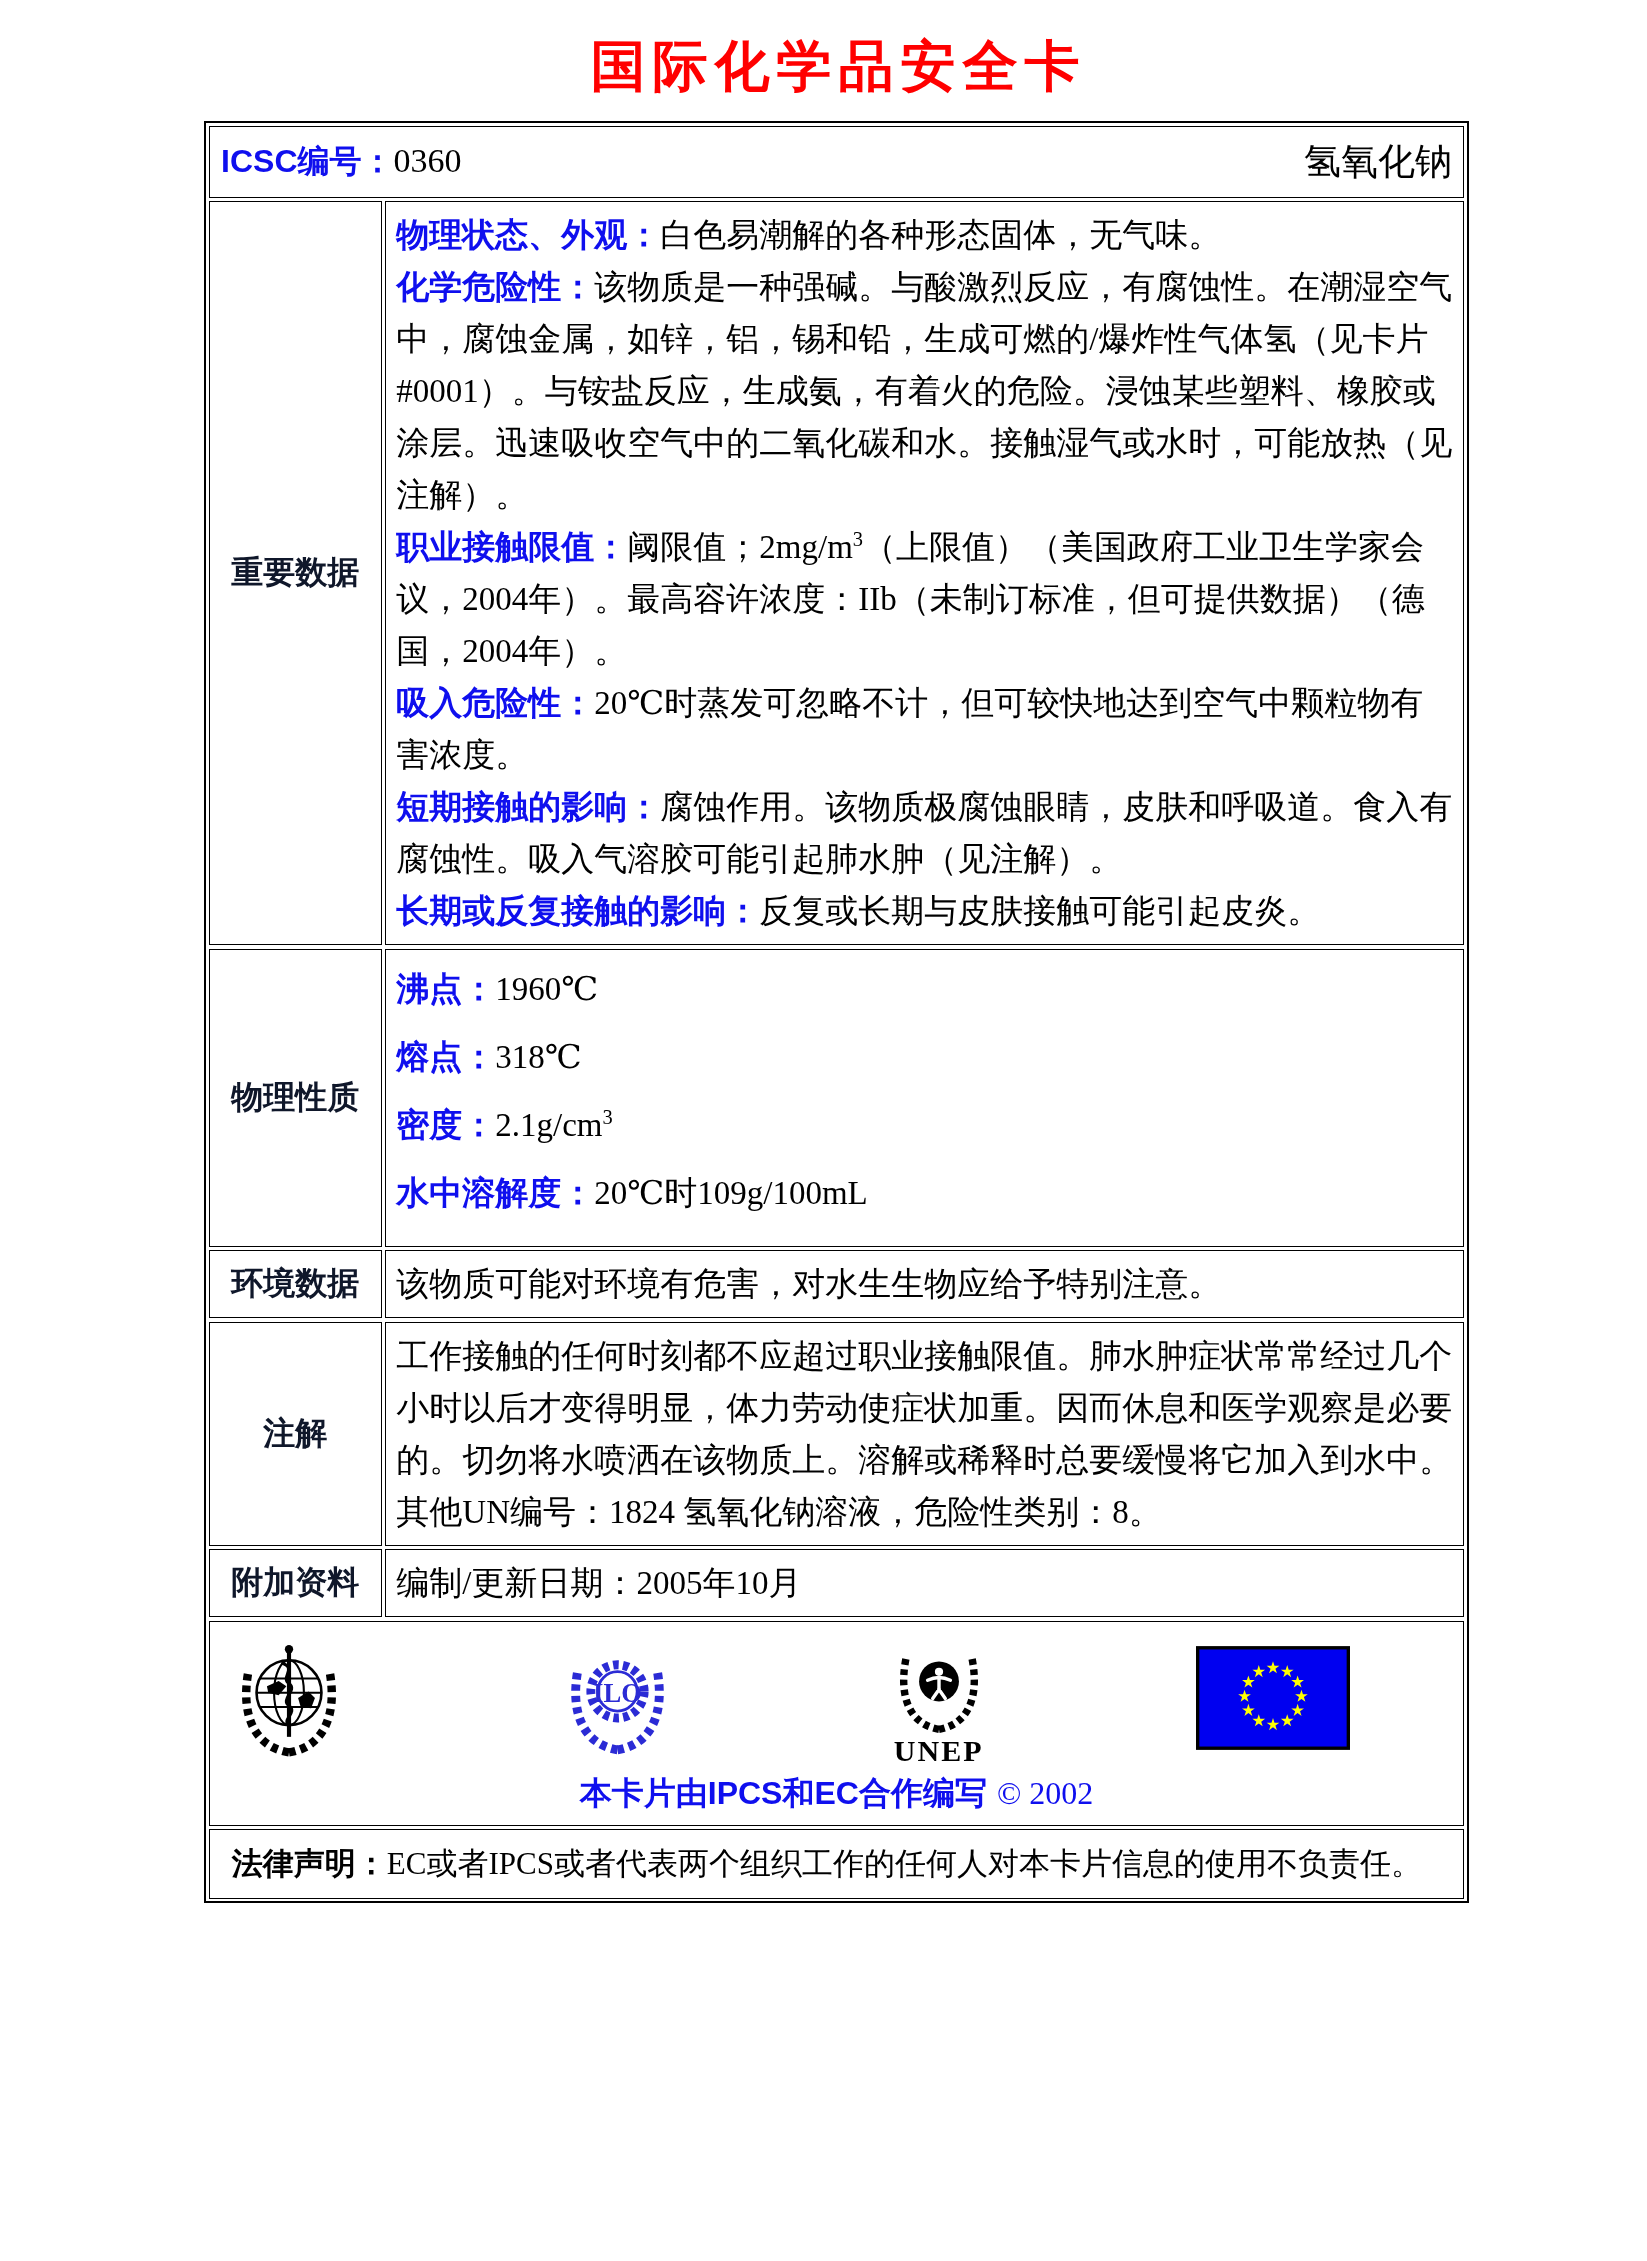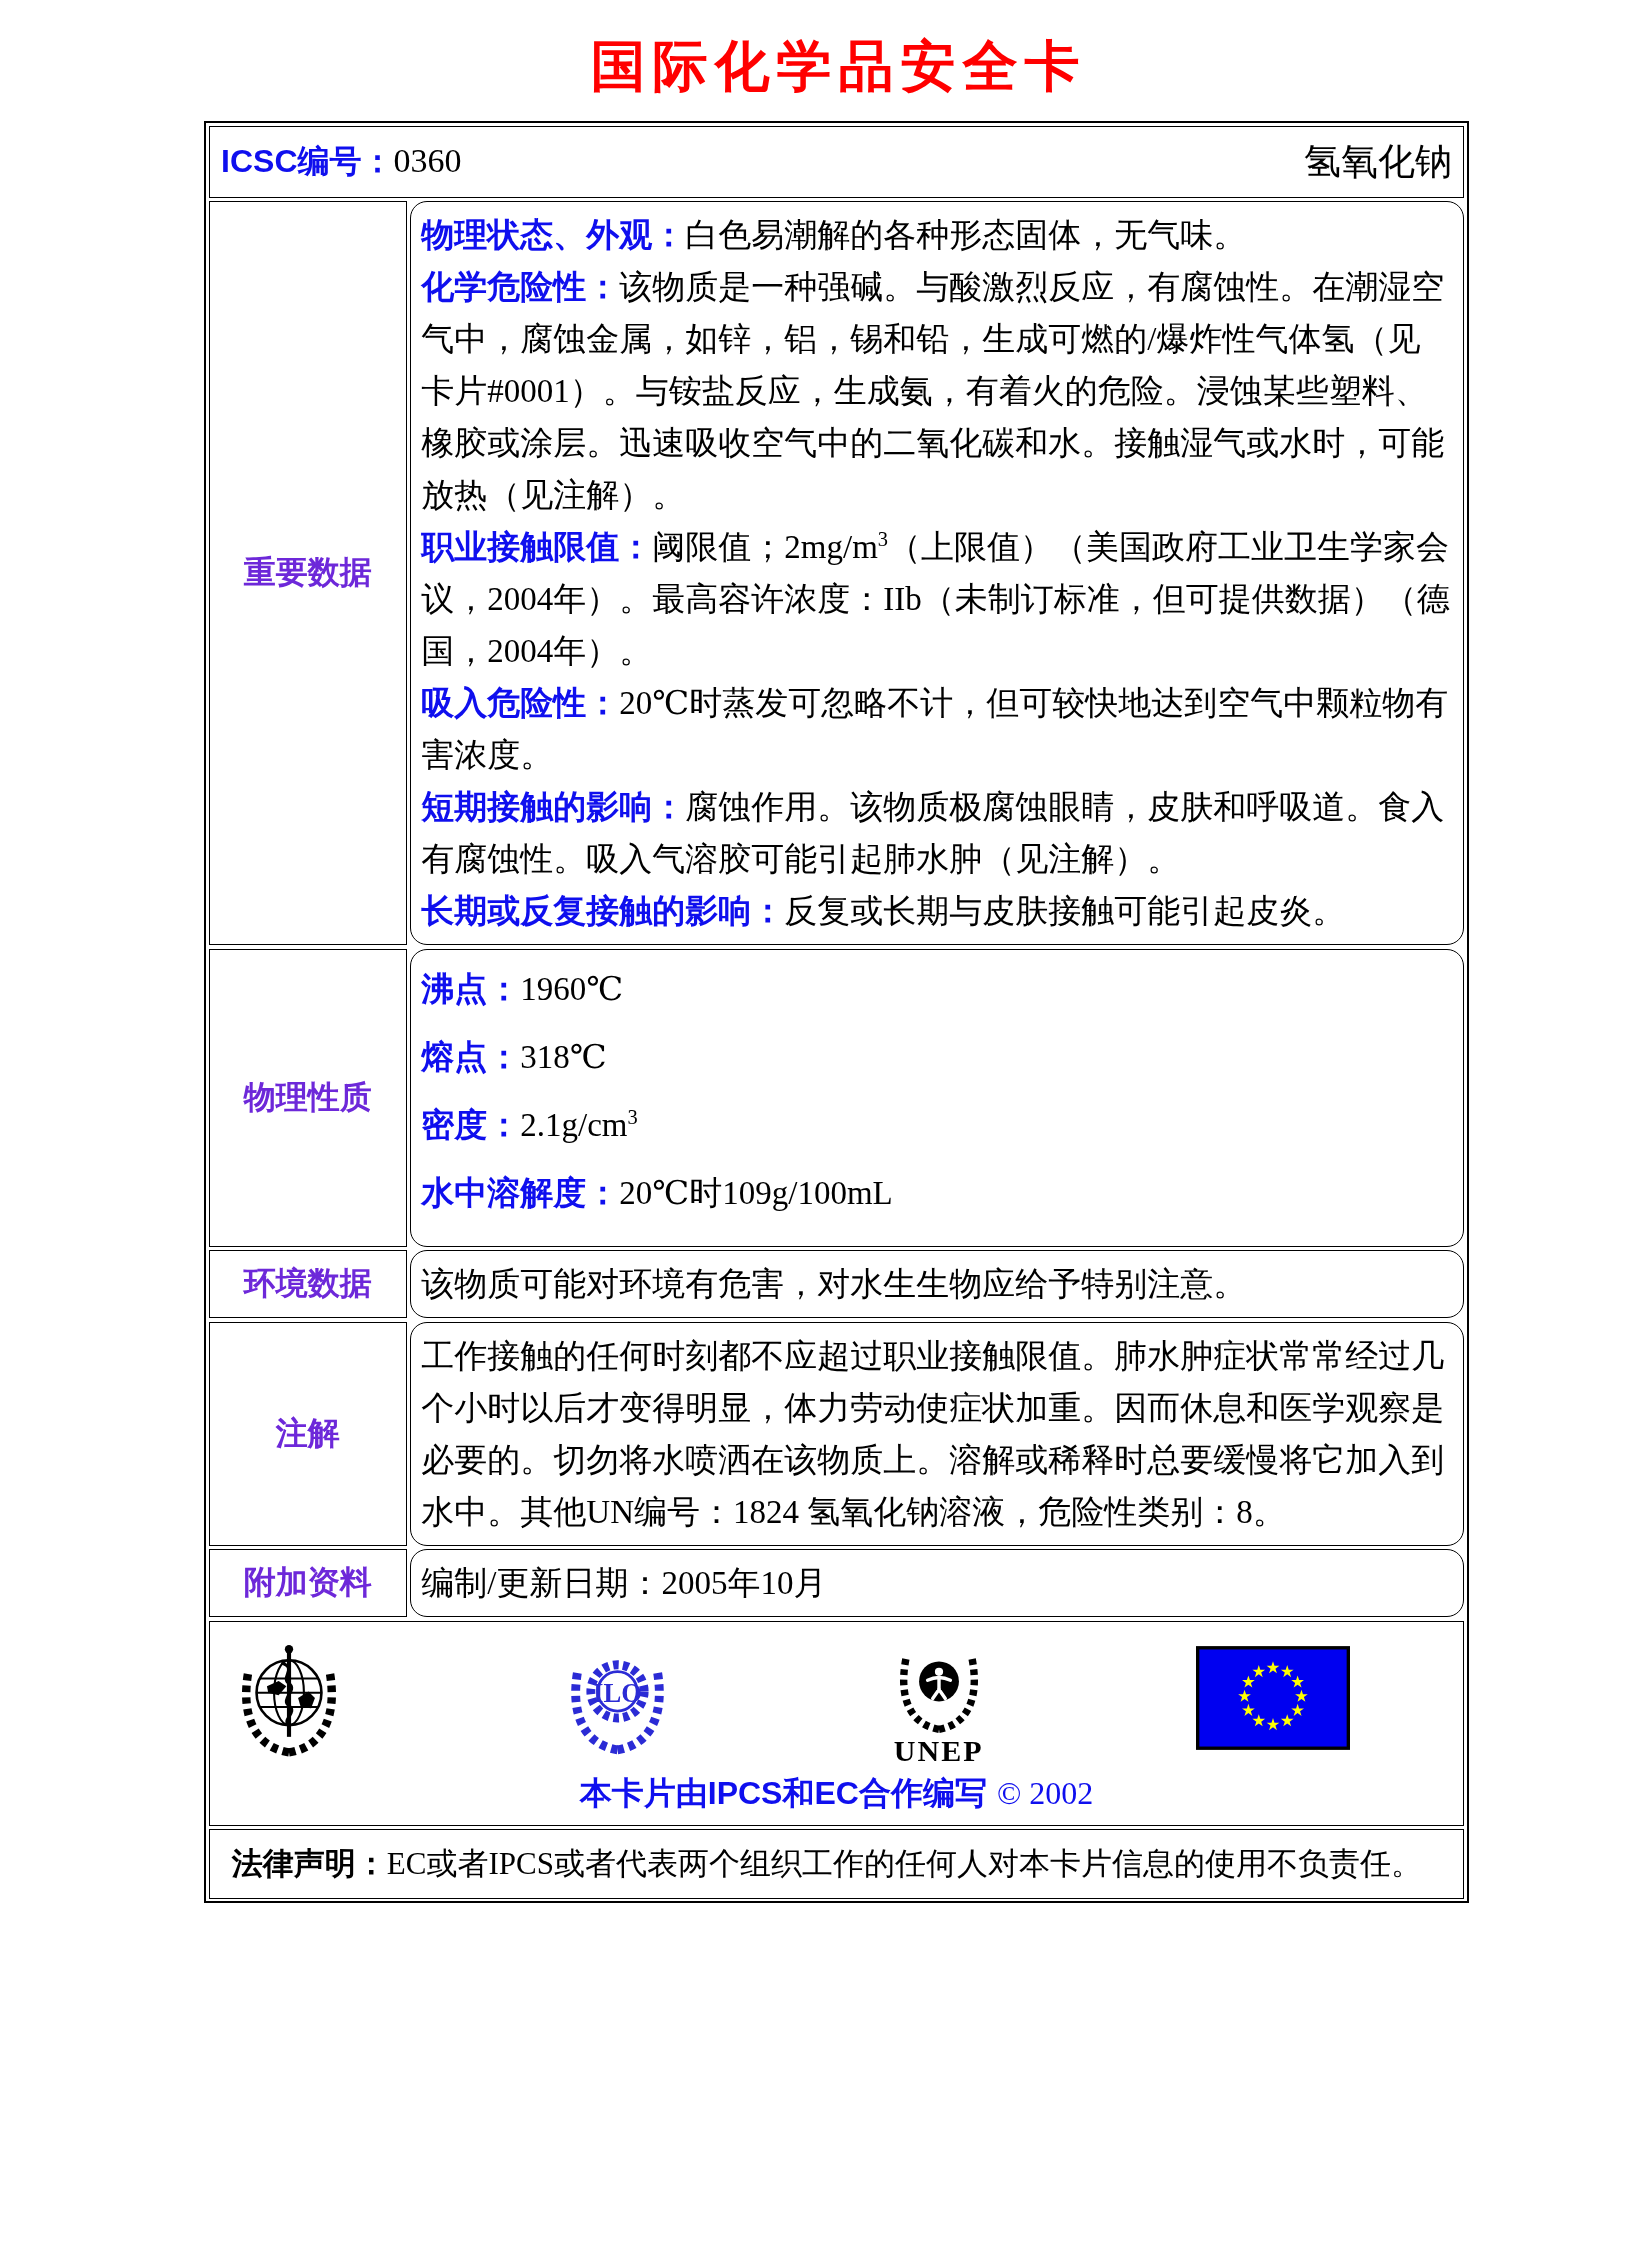--- a/index.html
+++ b/index.html
@@ -16,26 +16,26 @@
   }
   
   .card{
     position:absolute;left:204px;top:121px;width:1265px;
     border:2.8px solid #000;background:#fff;padding:2.8px;
     display:flex;flex-direction:column;gap:3.5px;box-sizing:border-box;
   }
   .row{display:flex;gap:3.5px;}
   .cell{border:1.4px solid #000;background:#fff;box-sizing:border-box;}
   .label-cell{
-    width:198px;flex:0 0 auto;display:flex;align-items:center;justify-content:center;
-    color:#6d28d9;font-weight:bold;font-size:32px;
+    width:173px;flex:0 0 auto;display:flex;align-items:center;justify-content:center;
+    color:#0f172a;font-weight:bold;font-size:32px;
     font-family:Liberation Mono, monospace;
     text-align:center;padding:2.8px;
   }
-  .content-cell{flex:1;padding:7px 10px;font-size:33px;line-height:52px;border-radius:17px;}
+  .content-cell{flex:1;padding:7px 10px;font-size:33px;line-height:52px;}
   .sec{margin:0;}
   .blabel{
     color:#0f0fee;font-weight:bold;
     font-family:"Liberation Sans","DejaVu Sans",sans-serif;
   }
   sup{font-size:0.62em;line-height:0;vertical-align:super;}
   
   .hdr-cell{
     flex:1;display:flex;justify-content:space-between;align-items:center;
     padding:10px 11.3px;font-size:34px;

